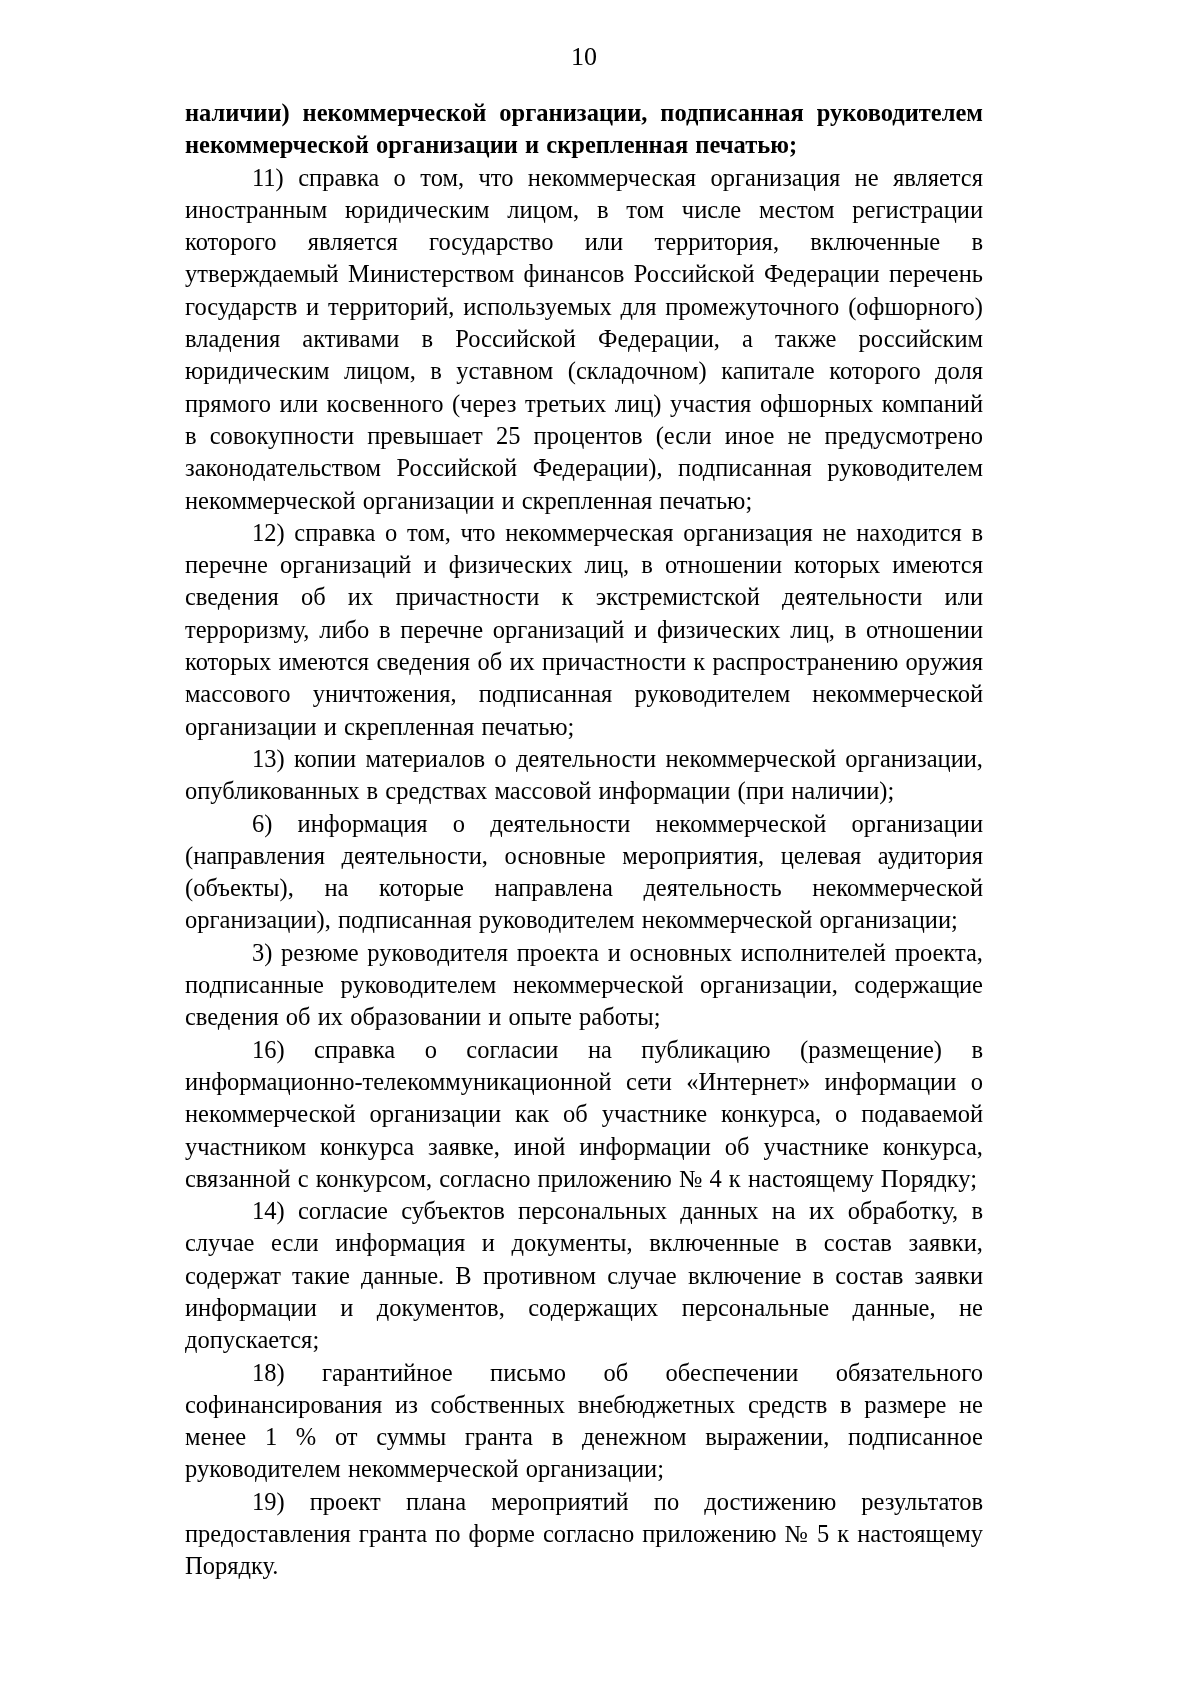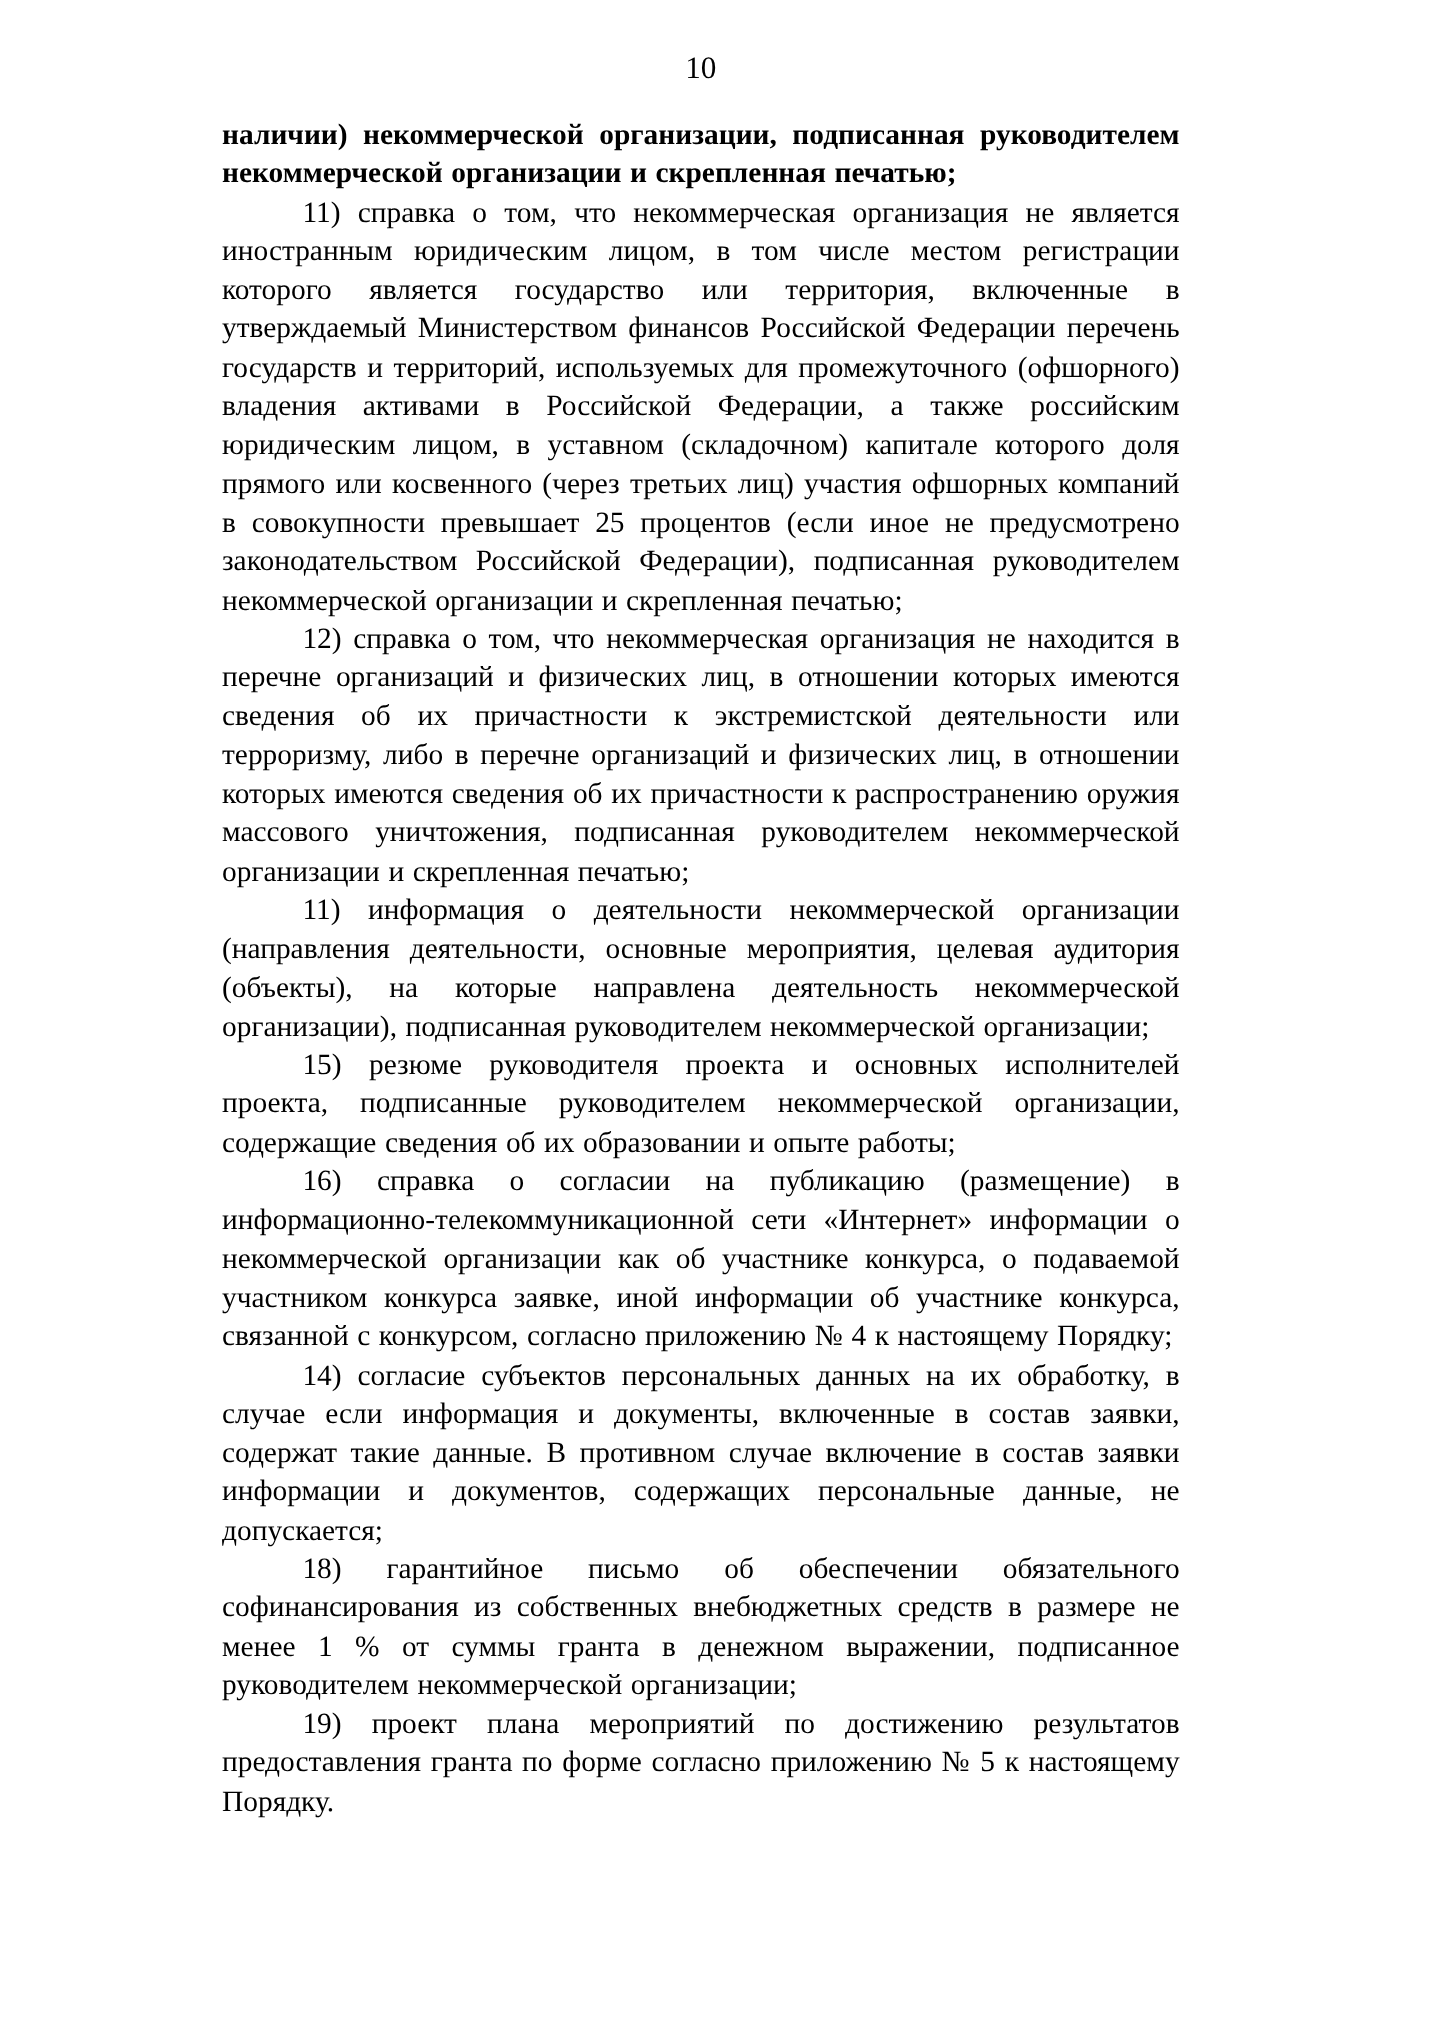--- a/index.html
+++ b/index.html
@@ -40,20 +40,21 @@
 </head>
 <body>
 
 <div class="page">
   <div class="page-number">10</div>
 
   <div class="body-text">
     <p class="no-indent">наличии) некоммерческой организации, подписанная руководителем некоммерческой организации и скрепленная печатью;</p>
     <p>11) справка о том, что некоммерческая организация не является иностранным юридическим лицом, в том числе местом регистрации которого является государство или территория, включенные в утверждаемый Министерством финансов Российской Федерации перечень государств и территорий, используемых для промежуточного (офшорного) владения активами в Российской Федерации, а также российским юридическим лицом, в уставном (складочном) капитале которого доля прямого или косвенного (через третьих лиц) участия офшорных компаний в совокупности превышает 25 процентов (если иное не предусмотрено законодательством Российской Федерации), подписанная руководителем некоммерческой организации и скрепленная печатью;</p>
     <p>12) справка о том, что некоммерческая организация не находится в перечне организаций и физических лиц, в отношении которых имеются сведения об их причастности к экстремистской деятельности или терроризму, либо в перечне организаций и физических лиц, в отношении которых имеются сведения об их причастности к распространению оружия массового уничтожения, подписанная руководителем некоммерческой организации и скрепленная печатью;</p>
-    <p>11) информация о деятельности некоммерческой организации (направления деятельности, основные мероприятия, целевая аудитория (объекты), на которые направлена деятельность некоммерческой организации), подписанная руководителем некоммерческой организации;</p>
-    <p>15) резюме руководителя проекта и основных исполнителей проекта, подписанные руководителем некоммерческой организации, содержащие сведения об их образовании и опыте работы;</p>
+    <p>13) копии материалов о деятельности некоммерческой организации, опубликованных в средствах массовой информации (при наличии);</p>
+    <p>6) информация о деятельности некоммерческой организации (направления деятельности, основные мероприятия, целевая аудитория (объекты), на которые направлена деятельность некоммерческой организации), подписанная руководителем некоммерческой организации;</p>
+    <p>3) резюме руководителя проекта и основных исполнителей проекта, подписанные руководителем некоммерческой организации, содержащие сведения об их образовании и опыте работы;</p>
     <p>16) справка о согласии на публикацию (размещение) в информационно-телекоммуникационной сети «Интернет» информации о некоммерческой организации как об участнике конкурса, о подаваемой участником конкурса заявке, иной информации об участнике конкурса, связанной с конкурсом, согласно приложению № 4 к настоящему Порядку;</p>
     <p>14) согласие субъектов персональных данных на их обработку, в случае если информация и документы, включенные в состав заявки, содержат такие данные. В противном случае включение в состав заявки информации и документов, содержащих персональные данные, не допускается;</p>
     <p>18) гарантийное письмо об обеспечении обязательного софинансирования из собственных внебюджетных средств в размере не менее 1 % от суммы гранта в денежном выражении, подписанное руководителем некоммерческой организации;</p>
     <p>19) проект плана мероприятий по достижению результатов предоставления гранта по форме согласно приложению № 5 к настоящему Порядку.</p>
   </div>
 </div>
 
 </body></html>

